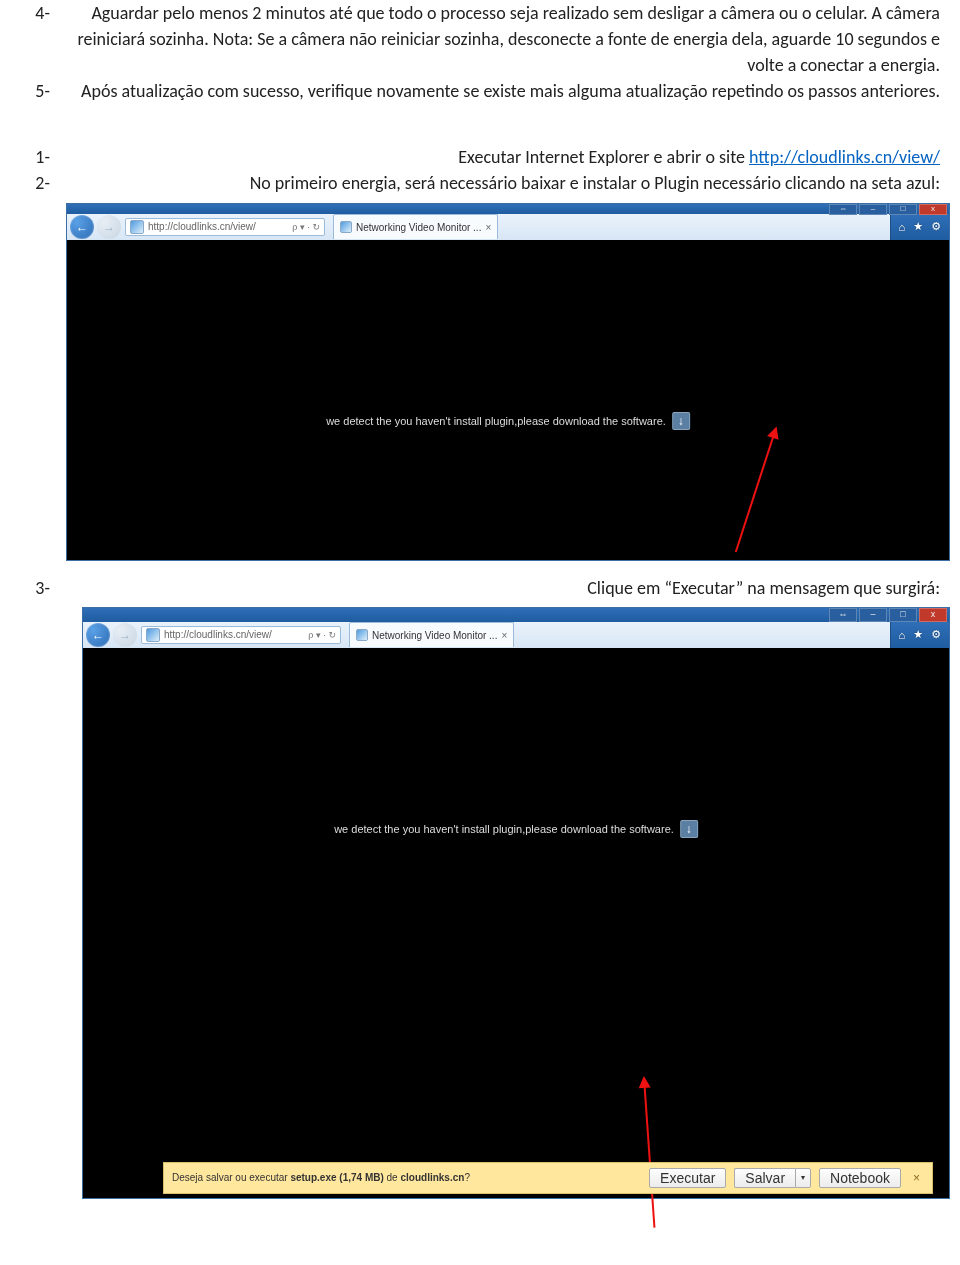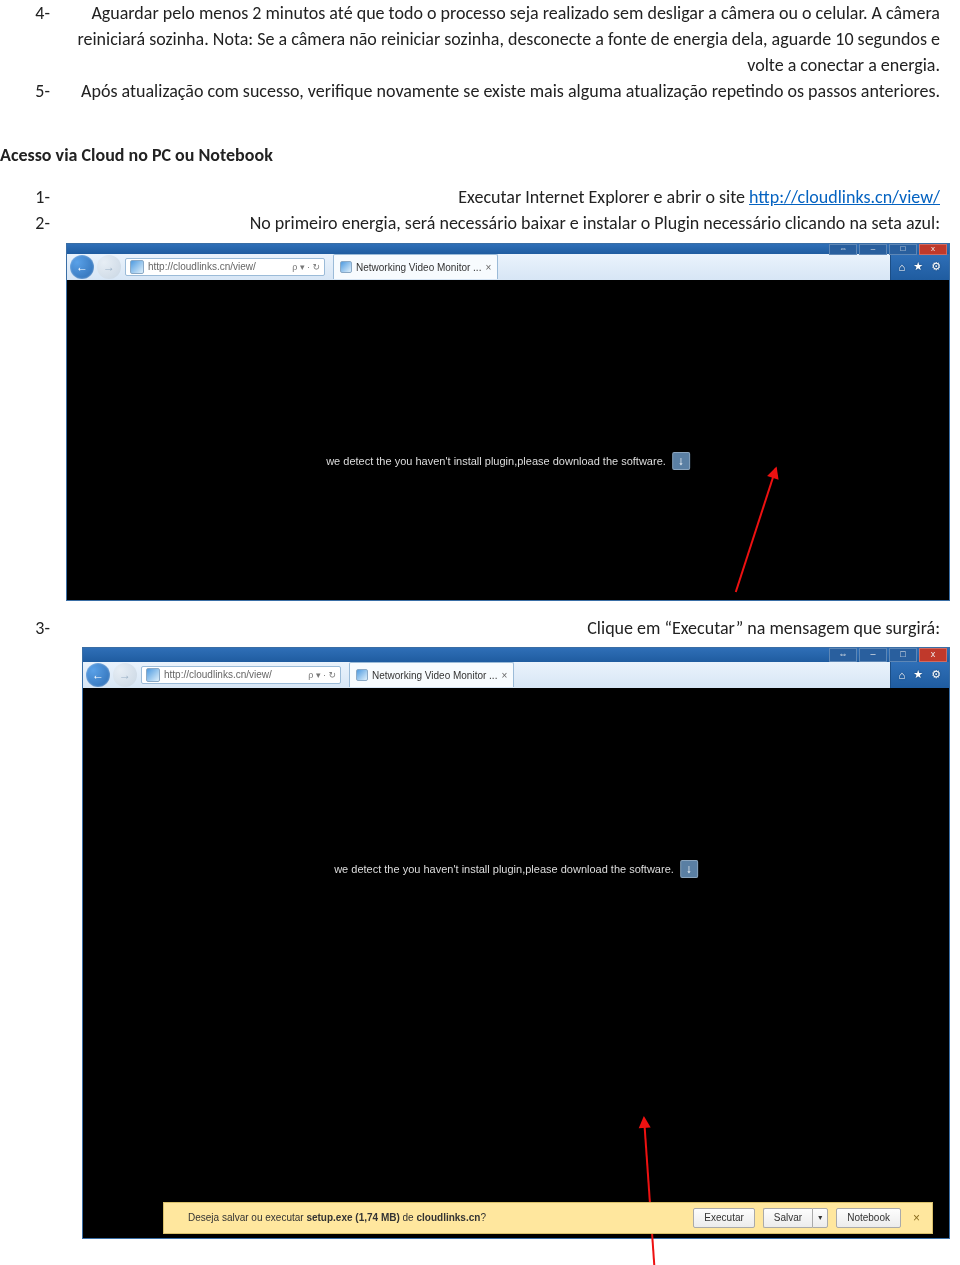--- a/index.html
+++ b/index.html
@@ -224,30 +224,30 @@
     height: 30px;
     background: #ffe79e;
     border: 1px solid #d9c06a;
     display: flex;
     align-items: center;
     font-size: 10px;
     color: #333;
     padding: 0 8px;
     gap: 8px;
   }
-  .dlbar .msg { flex:1; white-space:nowrap;margin-left:16px; }
+  .dlbar .msg { flex:1; white-space:nowrap; }
   .dlbar .msg b { font-weight:bold; }
   .dlbar .btn {
     height: 18px;
     padding: 0 10px;
     background: linear-gradient(#fdfdfd,#ececec);
     border: 1px solid #aaa;
     border-radius: 2px;
     display:flex; align-items:center; justify-content:center;
-    font-size: 10px;
+    font-size: 14px;
   }
   .dlbar .btn-split {
     display:flex;
   }
   .dlbar .btn-split .main { border-radius: 2px 0 0 2px; border-right:none;text-align:right; }
   .dlbar .btn-split .caret {
     width:14px;
     border-radius: 0 2px 2px 0;
     font-size:8px;
     padding:0;
@@ -267,21 +267,20 @@
     <div class="list-row">
       <div class="list-num">4-</div>
       <div class="list-body">Aguardar pelo menos 2 minutos até que todo o processo seja realizado sem desligar a câmera ou o celular. A câmera reiniciará sozinha. Nota: Se a câmera não reiniciar sozinha, desconecte a fonte de energia dela, aguarde 10 segundos e volte a conectar a energia.</div>
     </div>
     <div class="list-row">
       <div class="list-num">5-</div>
       <div class="list-body">Após atualização com sucesso, verifique novamente se existe mais alguma atualização repetindo os passos anteriores.</div>
     </div>
   </div>
 
-  <div class="section-heading">Acesso via Cloud no PC ou Notebook</div>
 
   <div>
 
     <div class="list-row">
       <div class="list-num">1-</div>
       <div class="list-body">
         <span>Executar Internet Explorer e abrir o site </span><a class="link">http://cloudlinks.cn/view/</a>
       </div>
     </div>
 

